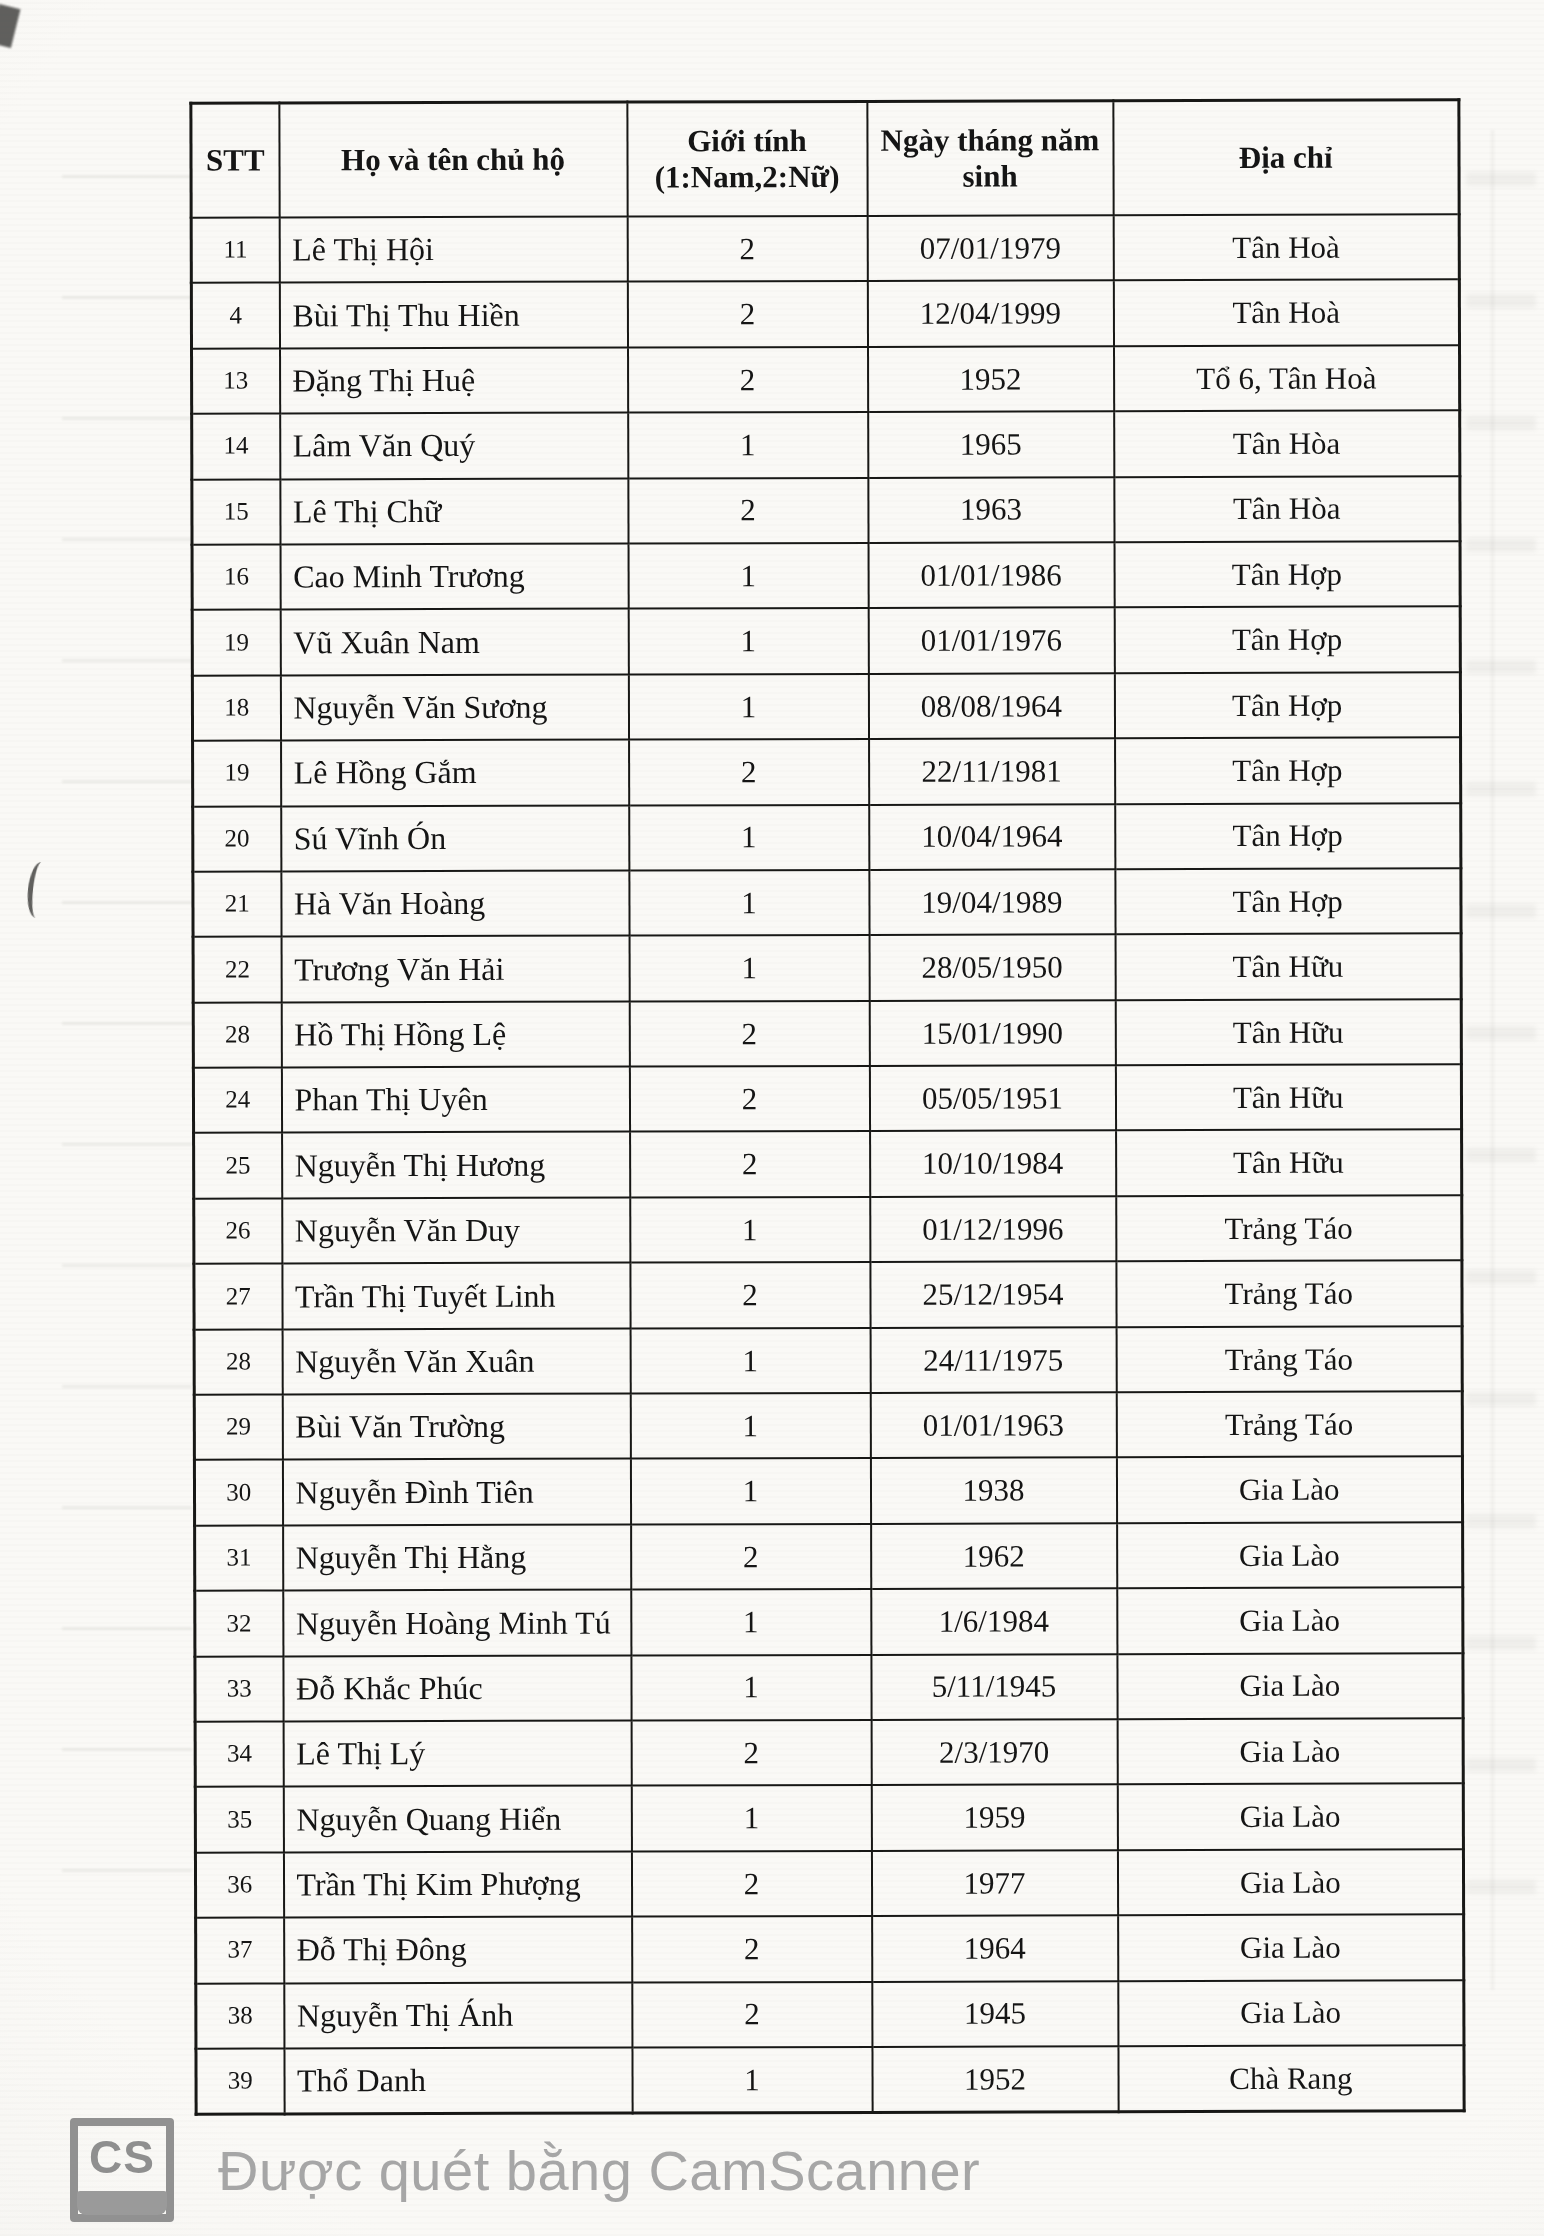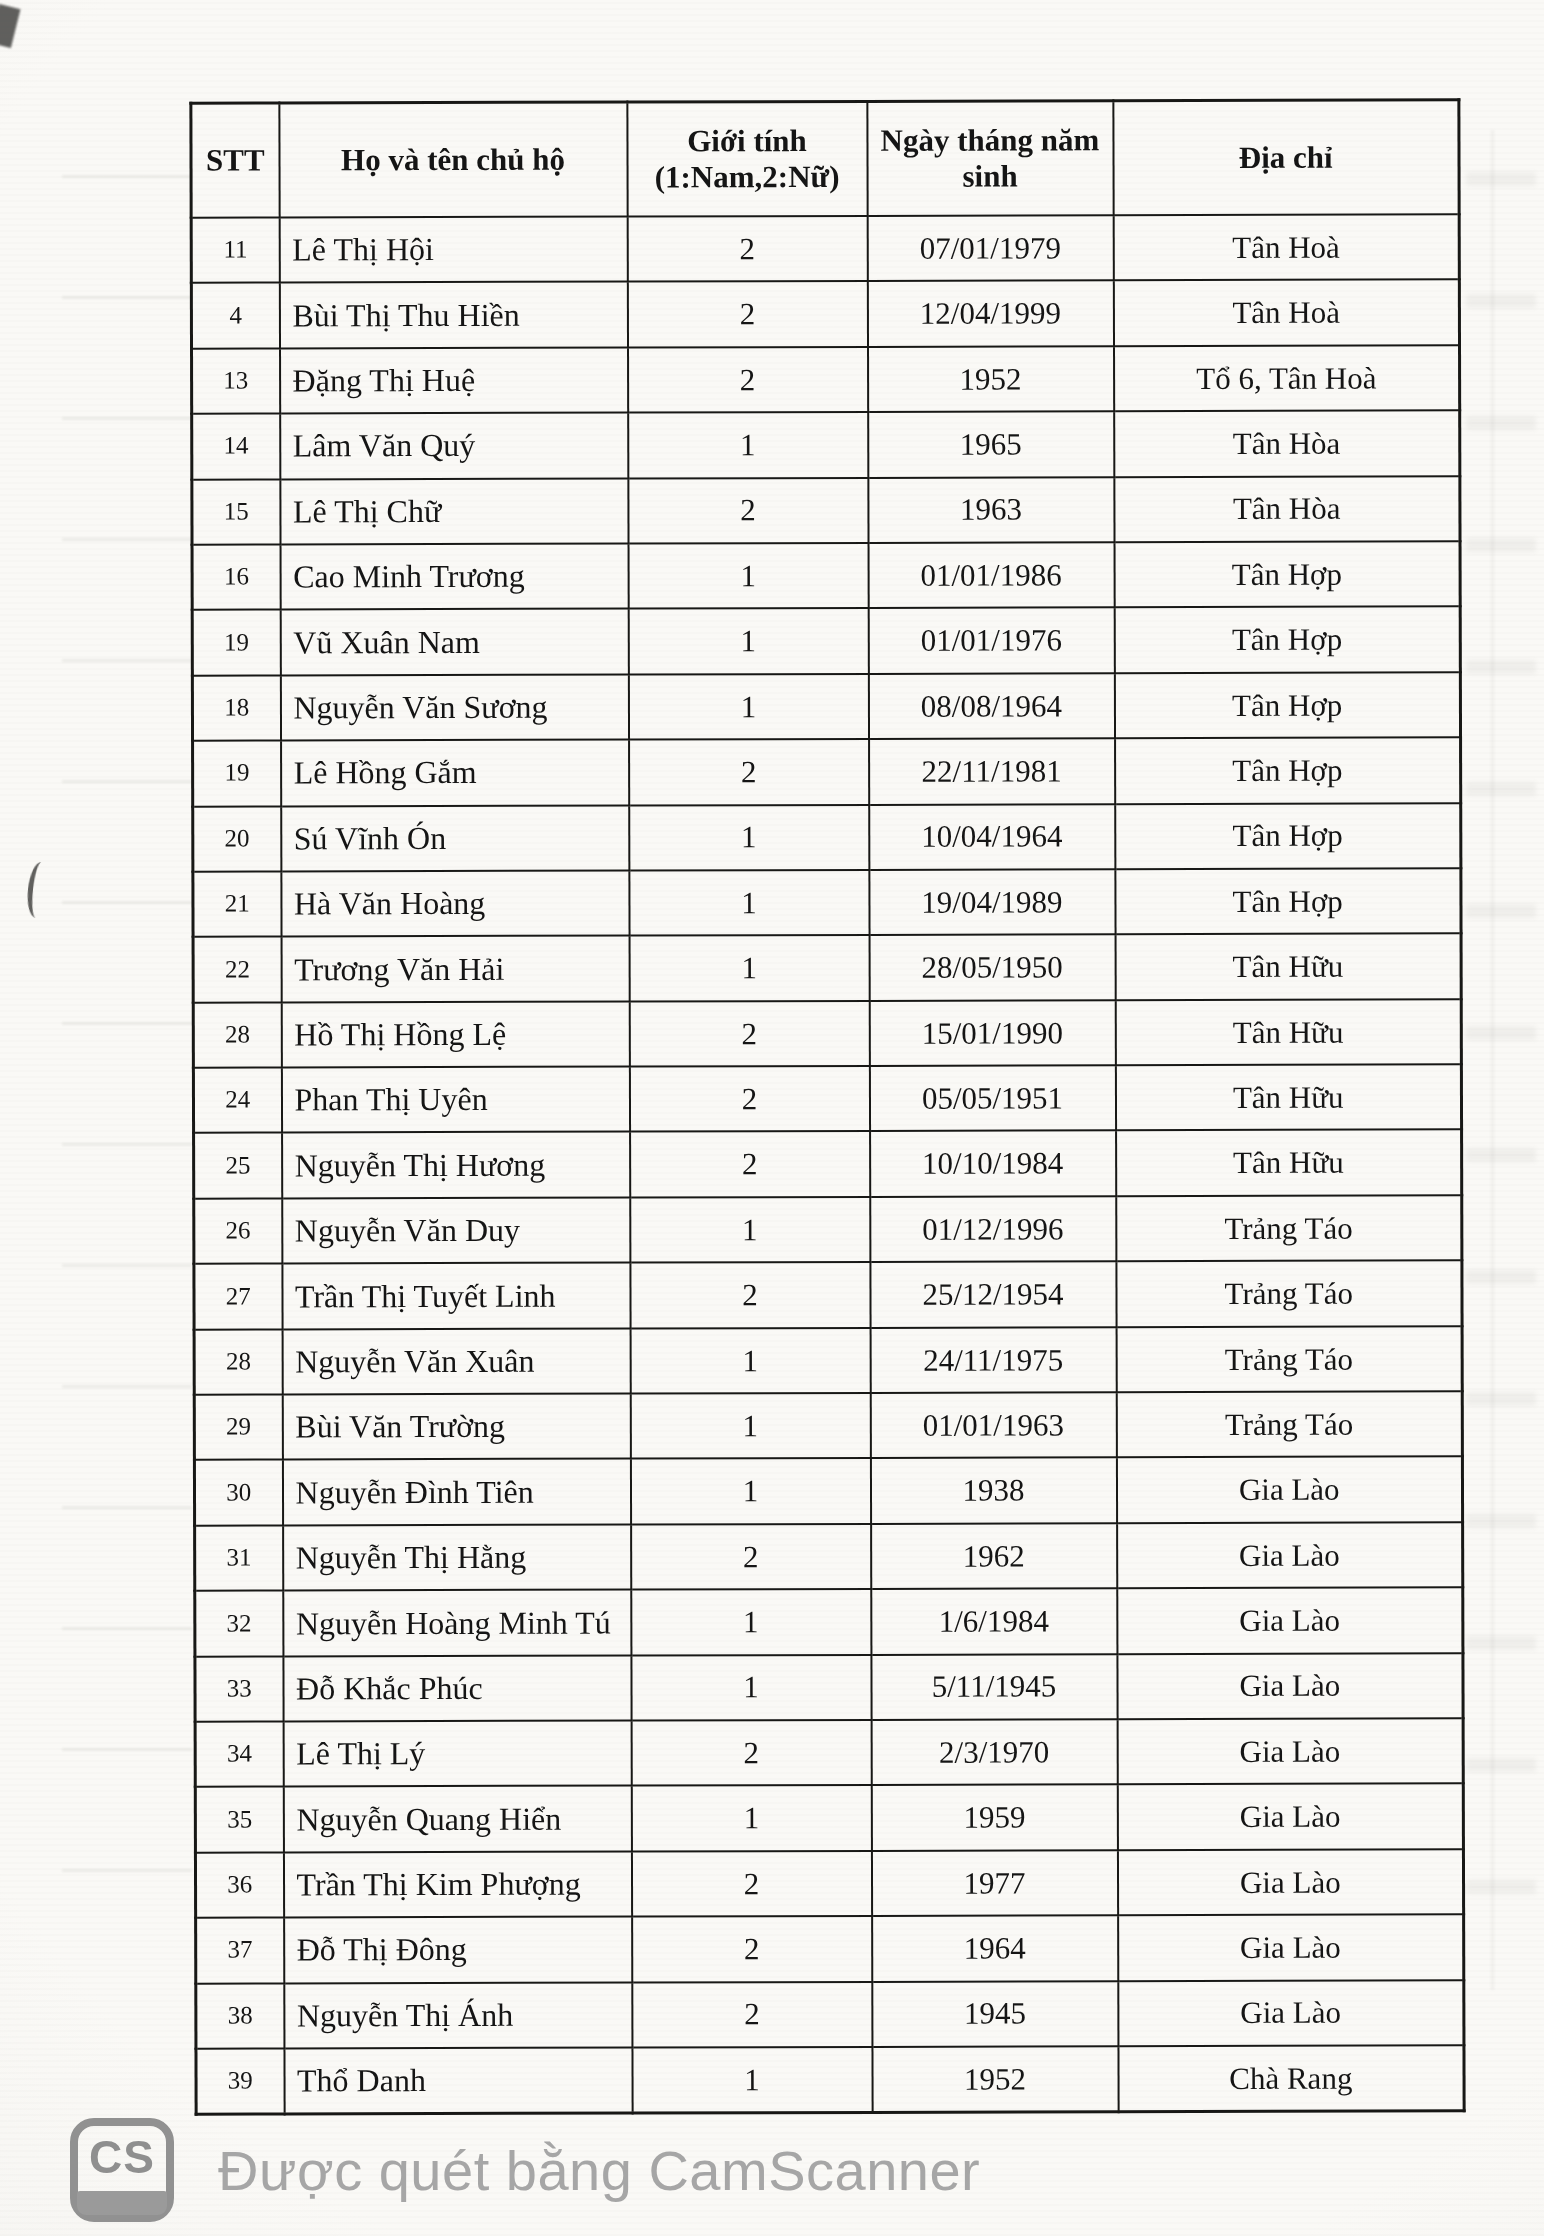--- a/index.html
+++ b/index.html
@@ -68,21 +68,21 @@
   td.c-addr{text-align:center;font-size:31px;}
   .hdr-sub{display:block;font-weight:bold;}
 
   
   .footer{
     position:absolute;left:70px;top:2112px;height:116px;
     display:flex;align-items:center;
   }
   .cs-icon{
     position:relative;width:104px;height:104px;
-    border:8px solid #919191;border-radius:24px;box-sizing:border-box;
+    border:8px solid #919191;border-radius:4px;box-sizing:border-box;
     display:flex;align-items:flex-start;justify-content:center;
     background:transparent;
   }
   .cs-icon-label{
     font-family:"Liberation Sans","DejaVu Sans",sans-serif;
     font-weight:bold;font-size:46px;line-height:1;color:#8f8f8f;
     margin-top:8px;letter-spacing:1px;
   }
   .cs-icon-bar{
     position:absolute;left:-1px;right:-1px;bottom:-1px;height:24px;

